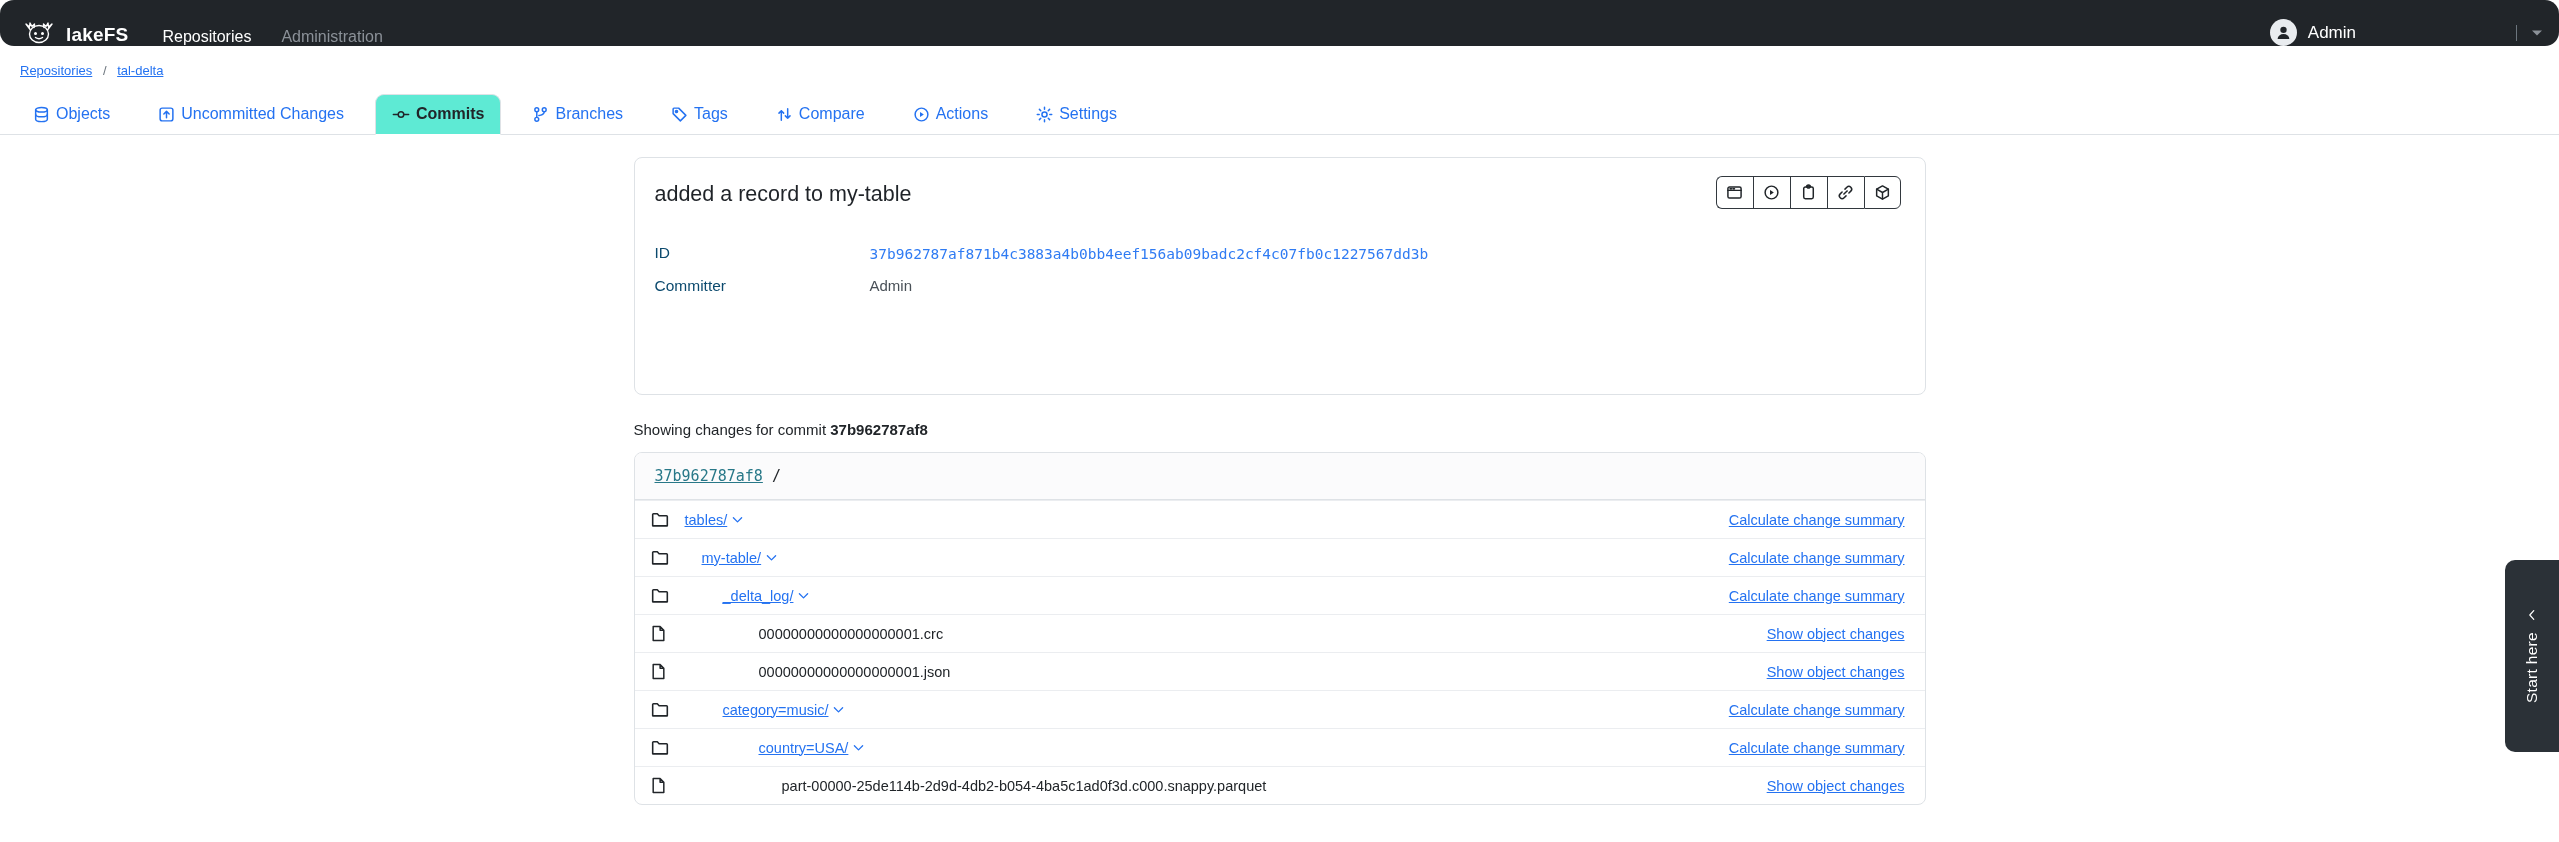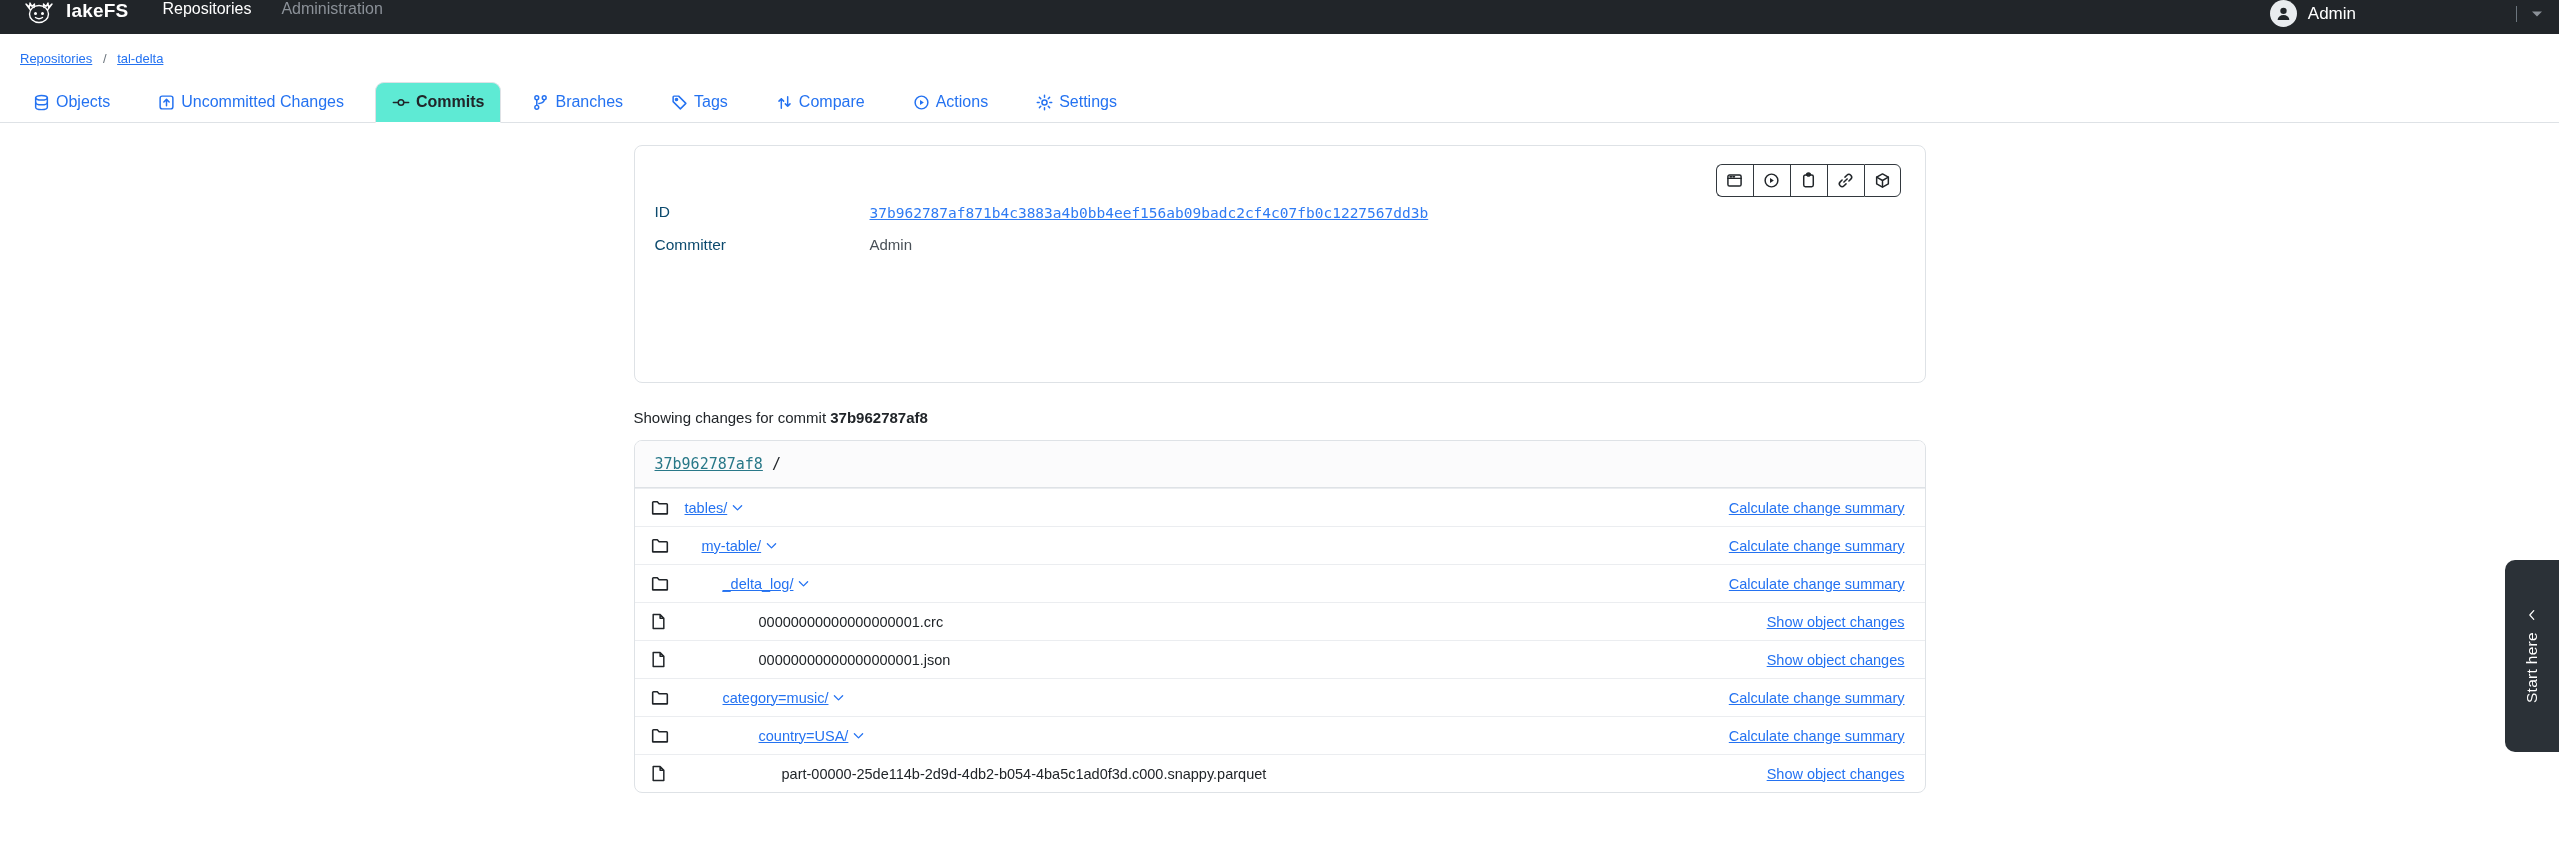--- a/index.html
+++ b/index.html
@@ -8,23 +8,24 @@
     font-family: "Liberation Sans", sans-serif;
     background: #fff;
     color: #212529;
     position: relative;
     overflow: hidden;
   }
   a { cursor: pointer; }
 
   
   .navbar {
-    height: 34px; background: #212529;
-    display: flex; align-items: flex-start;
+    height: 46px; background: #212529;
+    display: flex; align-items: flex-end;
     padding: 0 16px 0 22px;
+    border-radius: 14px;
   }
   .navbar .logo { display: flex; align-items: center; margin-right: 10px; }
   .navbar .brand { color: #fff; font-size: 19px; font-weight: 700; letter-spacing: .2px; margin-right: 34px; }
   .navbar .nav-link { font-size: 16px; margin-right: 30px; text-decoration: none; }
   .navbar .nav-link.active { color: #ffffff; }
   .navbar .nav-link.dim { color: #8b9198; }
   .nav-right { margin-left: auto; display: flex; align-items: center; }
   .avatar {
     width: 27px; height: 27px; border-radius: 50%;
     background: #e9ecef; display: flex; align-items: center; justify-content: center;
@@ -75,21 +76,21 @@
     border: 1px solid #32383e; border-right-width: 0;
     display: flex; align-items: center; justify-content: center; cursor: pointer;
   }
   .icon-btn:first-child { border-radius: 6px 0 0 6px; }
   .icon-btn:last-child { border-radius: 0 6px 6px 0; border-right-width: 1px; }
 
   .meta-table { margin-top: 30px; width: 100%; border-collapse: collapse; }
   .meta-table td { height: 32.5px; vertical-align: middle; font-size: 15px; }
   .meta-table .lbl { width: 215px; font-weight: 400; font-size: 15.5px; color: #0c4a6e; }
   .mono { font-family: "DejaVu Sans Mono", monospace; }
-  .hash-link { color: #2f7bf3; text-decoration: underline; font-size: 14.5px; }
+  .hash-link { color: #2f7bf3; font-size: 14.5px; }
   .muted-val { color: #495057; }
 
   .showing { margin: 26px 0 0 0; font-size: 15px; color: #212529; }
   .showing strong { font-weight: 700; }
 
   
   .tree-card { margin-top: 14px; overflow: hidden; }
   .tree-header {
     height: 47px; background: #fbfbfc; border-bottom: 1px solid #dee2e6;
     display: flex; align-items: center; padding: 0 20px;
@@ -228,20 +229,21 @@
       <circle cx="8" cy="8" r="2.4"></circle>
       <path d="M8 1.2 V3 M8 13 v1.8 M1.2 8 H3 M13 8 h1.8 M3.2 3.2 L4.5 4.5 M11.5 11.5 l1.3 1.3 M12.8 3.2 L11.5 4.5 M4.5 11.5 l-1.3 1.3"></path>
     </svg>
     <span>Settings</span>
   </a>
 </div>
 
 <div class="main-col">
 
   <section class="card commit-card">
+    <h2 class="commit-title">added a record to my-table</h2>
 
     <div class="btn-group">
       <button class="icon-btn">
         <svg class="ic" width="17" height="17" viewBox="0 0 16 16" stroke="#212529">
           <rect x="1.8" y="2.8" width="12.4" height="10.4" rx="1.5"></rect>
           <path d="M1.8 6 H14.2 M3.8 4.4 h1.4 M6.6 4.4 h1.4"></path>
         </svg>
       </button>
       <button class="icon-btn">
         <svg class="ic" width="17" height="17" viewBox="0 0 16 16" stroke="#212529">

